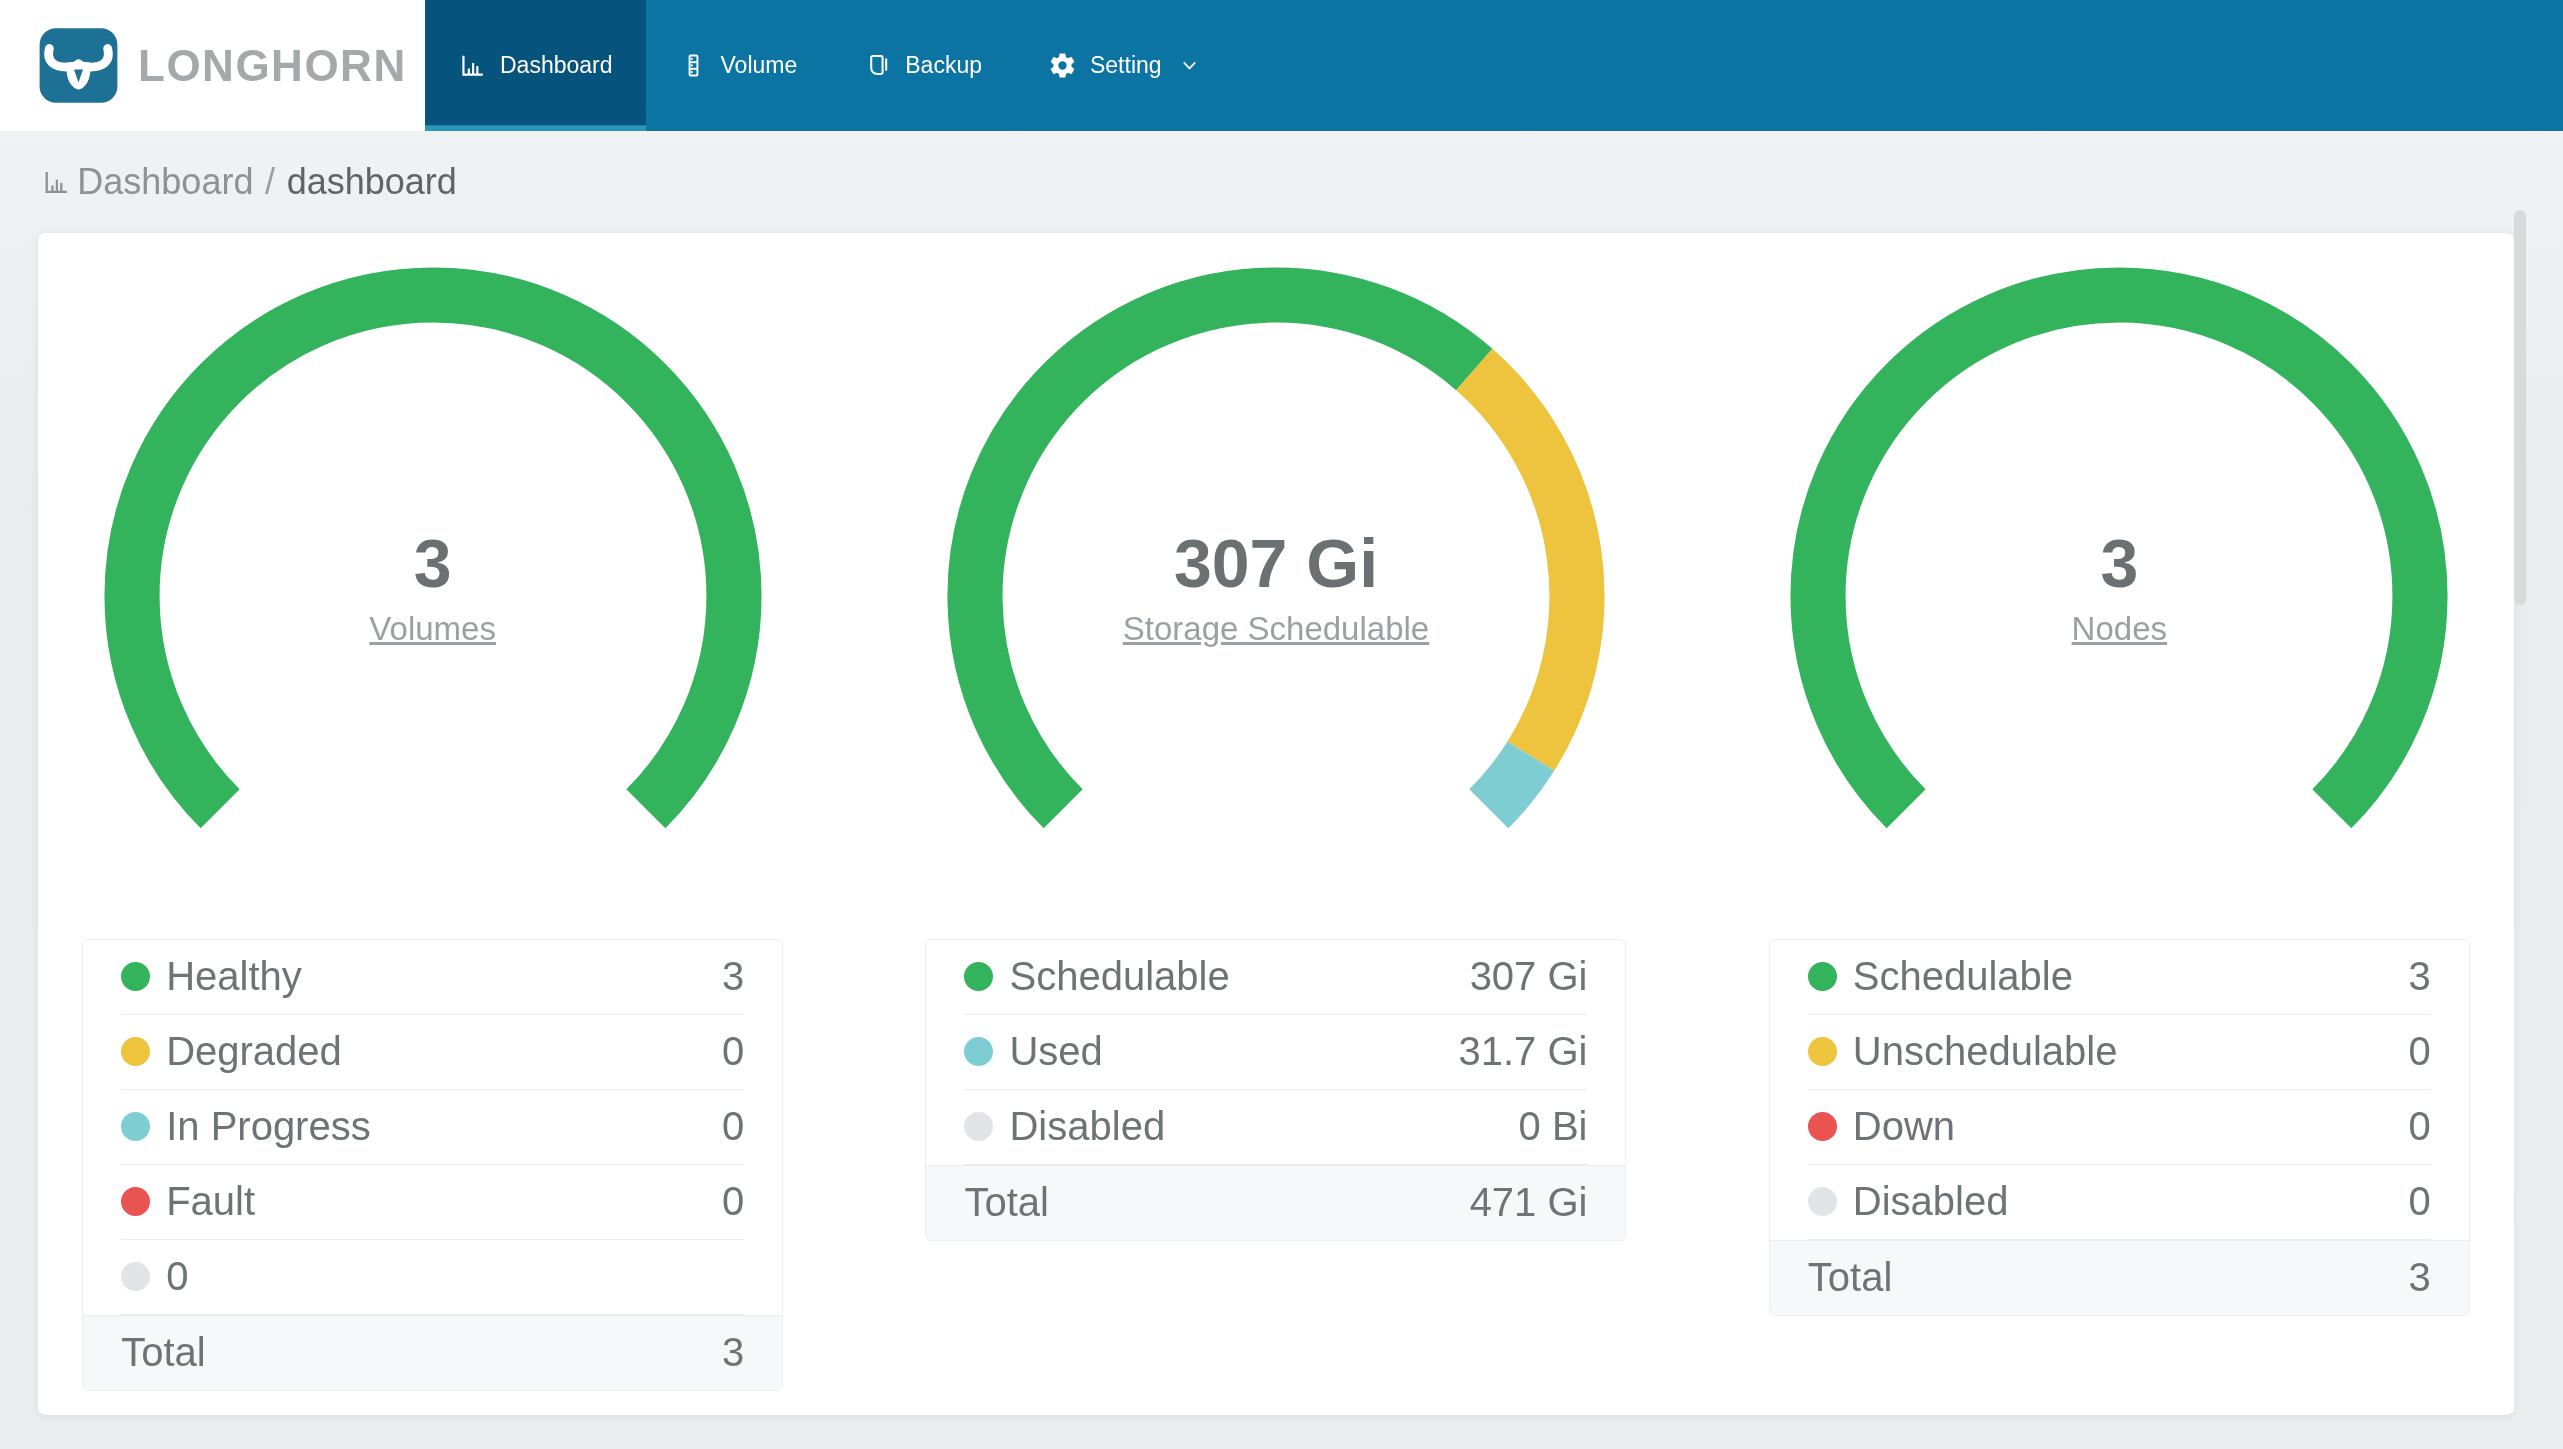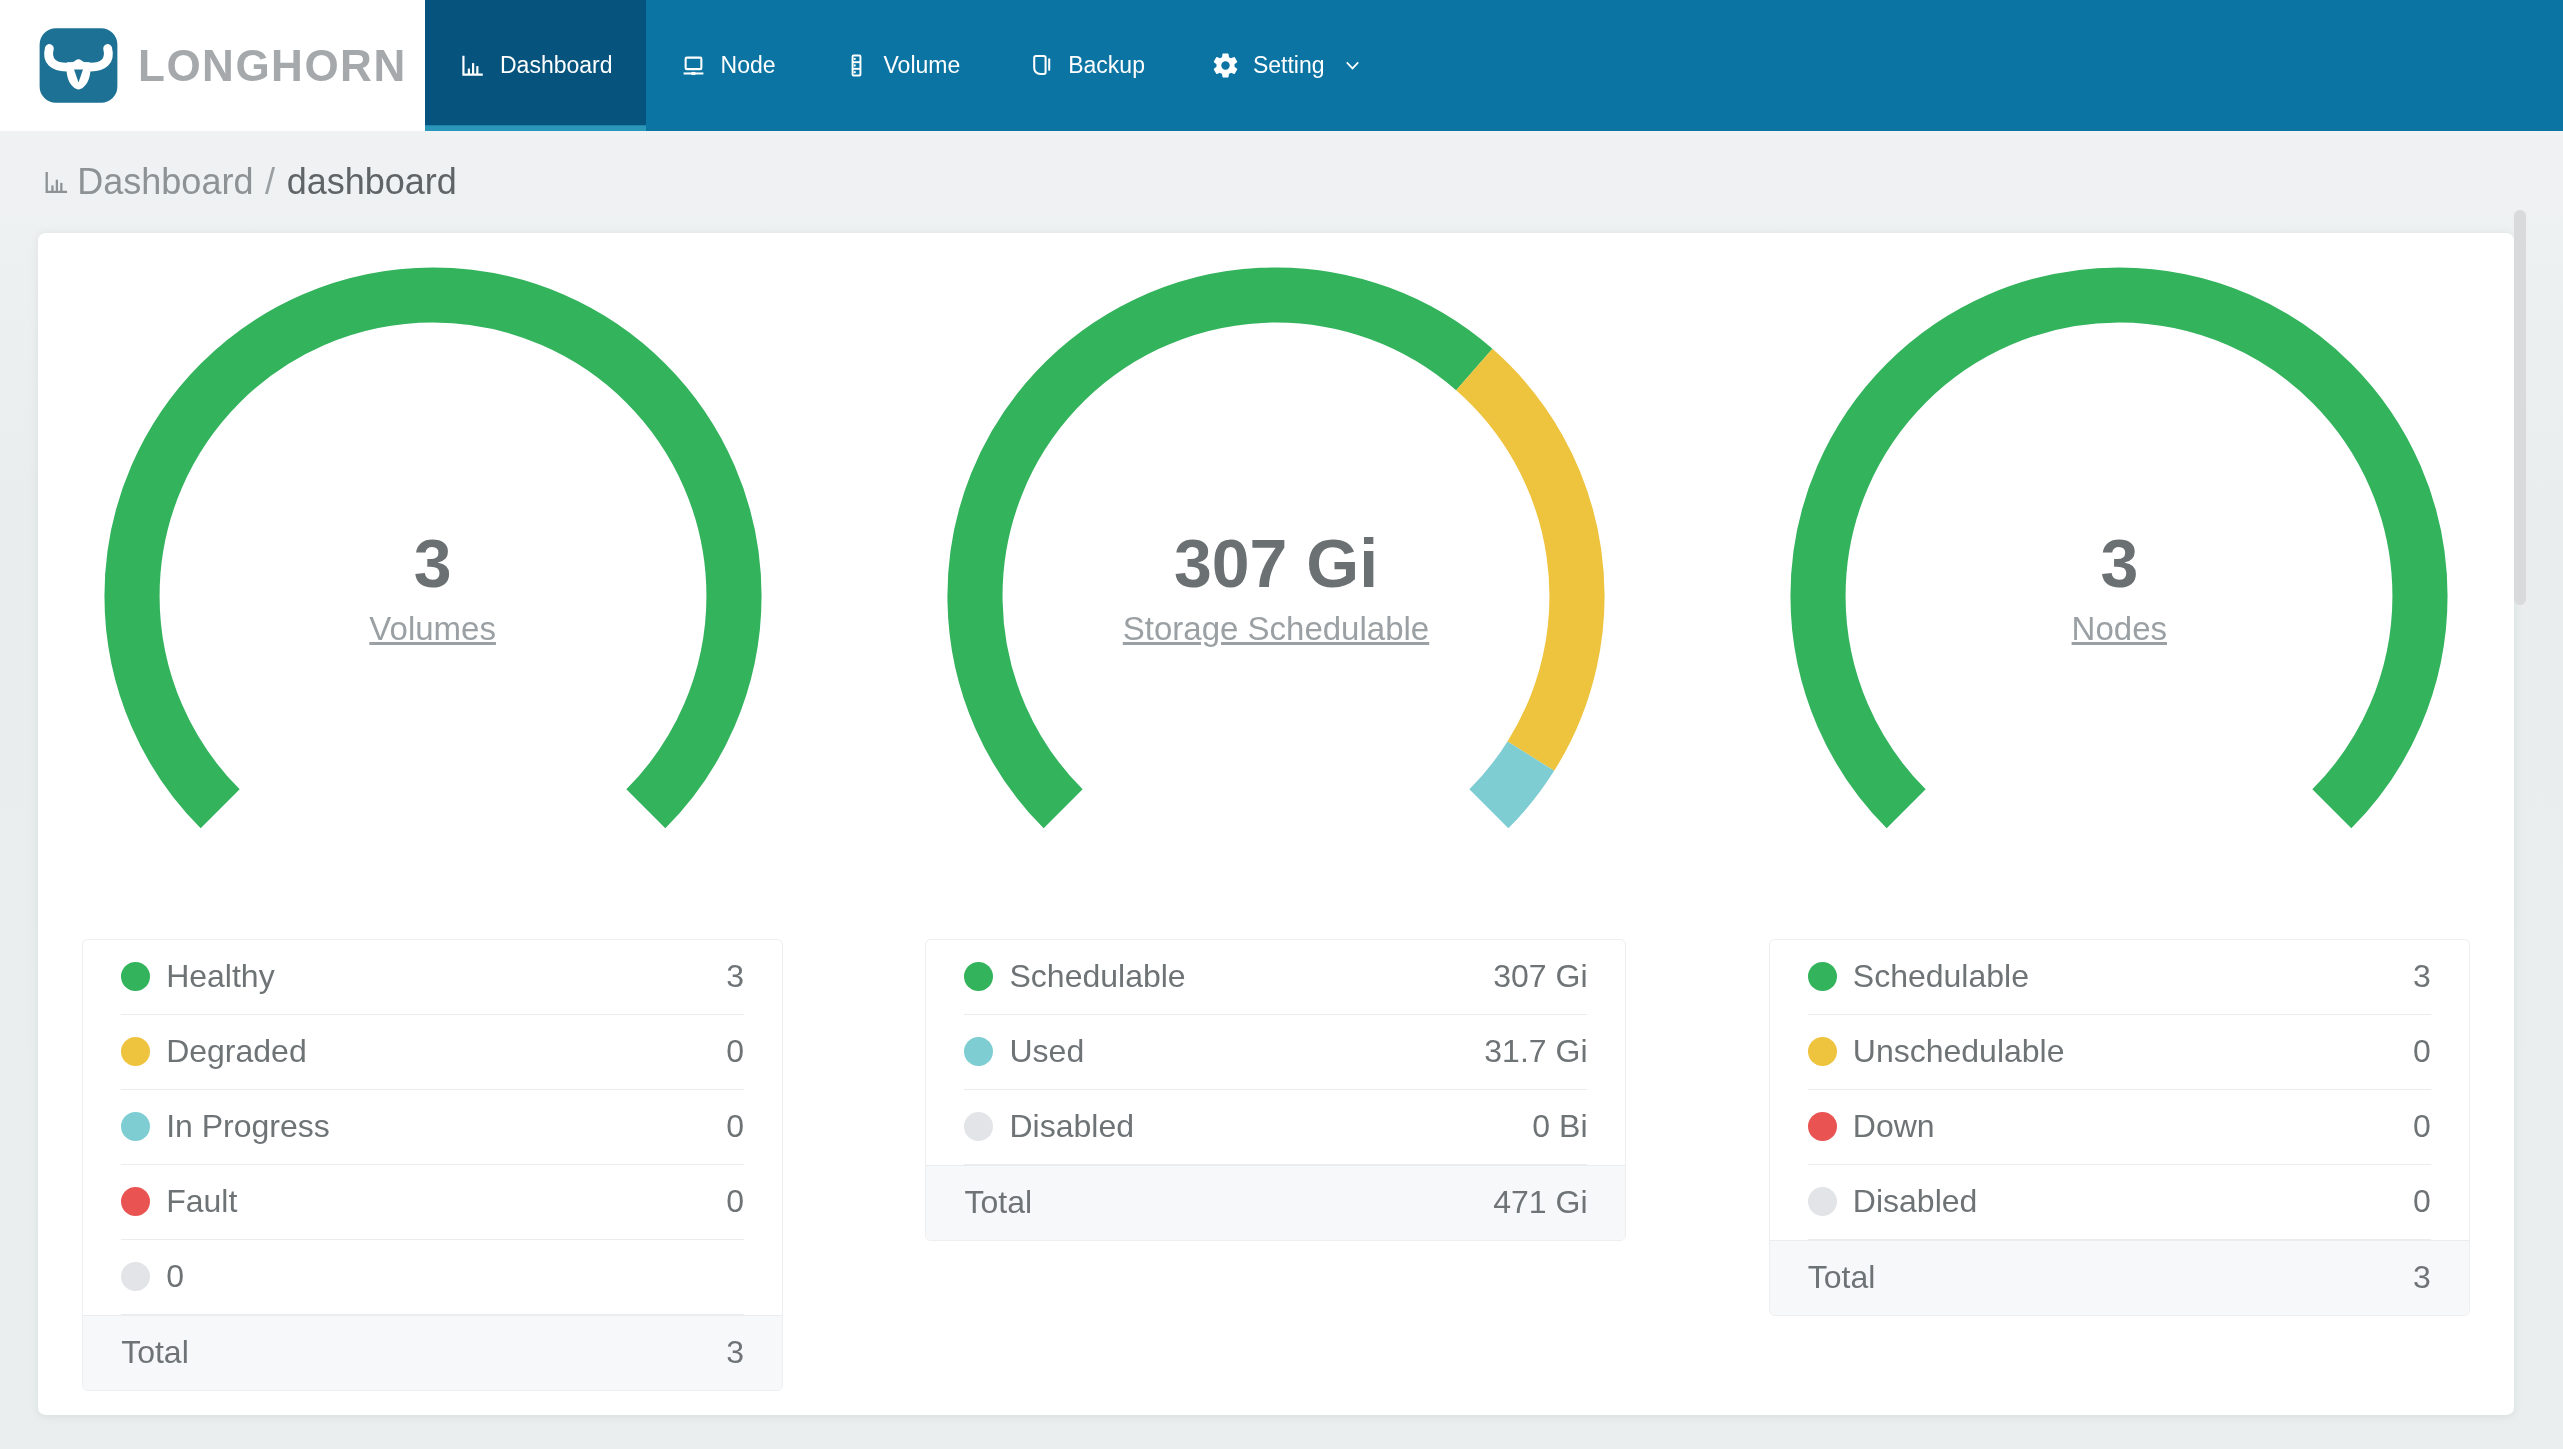--- a/index.html
+++ b/index.html
@@ -64,21 +64,21 @@
     position: absolute; inset: 0; text-align: center;
     padding-top: 257px; pointer-events: none;
   }
   .gauge-value { font-size: 68px; font-weight: bold; color: #6b7073; line-height: 1.2; }
   .gauge-label { font-size: 33px; color: #9aa0a3; margin-top: 5.8px; text-decoration: underline; }
 
   
   .legend-table {
     width: 701px; margin: 11.6px auto 0 auto;
     border: 0.7px solid #eceeef; border-radius: 5.8px;
-    overflow: hidden; font-size: 32px; color: #6e7376;
+    overflow: hidden; font-size: 40px; color: #6e7376;
     background: #ffffff;
   }
   .legend-row {
     display: flex; align-items: center; height: 75px;
     margin: 0 38px; border-bottom: 0.7px solid #eaecee;
   }
   .legend-row:last-of-type { border-bottom: none; }
   .legend-dot { width: 29px; height: 29px; border-radius: 50%; margin-right: 16px; flex: none; }
   .legend-label { flex: 1; }
   .legend-value { text-align: right; }
@@ -116,30 +116,20 @@
         <g fill="none" stroke="currentColor" stroke-width="1.8">
           <path d="M4.5 4 V19.5 H20.5"></path>
           <path d="M9 19.5 V14.5"></path>
           <path d="M12.5 19.5 V10"></path>
           <path d="M16 19.5 V12.5"></path>
         </g>
       </svg>
       <span>Dashboard</span>
     </div>
 
-    <div class="nav-item">
-      <svg class="nav-icon" viewBox="0 0 24 24">
-        <g fill="none" stroke="currentColor" stroke-width="1.7">
-          <rect x="5.5" y="5.5" width="13" height="9.5" rx="1"></rect>
-          <path d="M3.8 18.6 H20.2"></path>
-          <path d="M10.4 18.6 h3.2" stroke-width="2.6"></path>
-        </g>
-      </svg>
-      <span>Node</span>
-    </div>
 
     <div class="nav-item">
       <svg class="nav-icon" viewBox="0 0 24 24">
         <g fill="none" stroke="currentColor" stroke-width="1.6">
           <rect x="8.75" y="3.75" width="6.5" height="16.5" rx="0.8"></rect>
           <path d="M8.75 9.25 H15.25"></path>
           <path d="M8.75 14.75 H15.25"></path>
           <path d="M10.5 6.6 h0.01 M10.5 12 h0.01 M10.5 17.5 h0.01" stroke-width="1.9" stroke-linecap="round"></path>
         </g>
       </svg>

